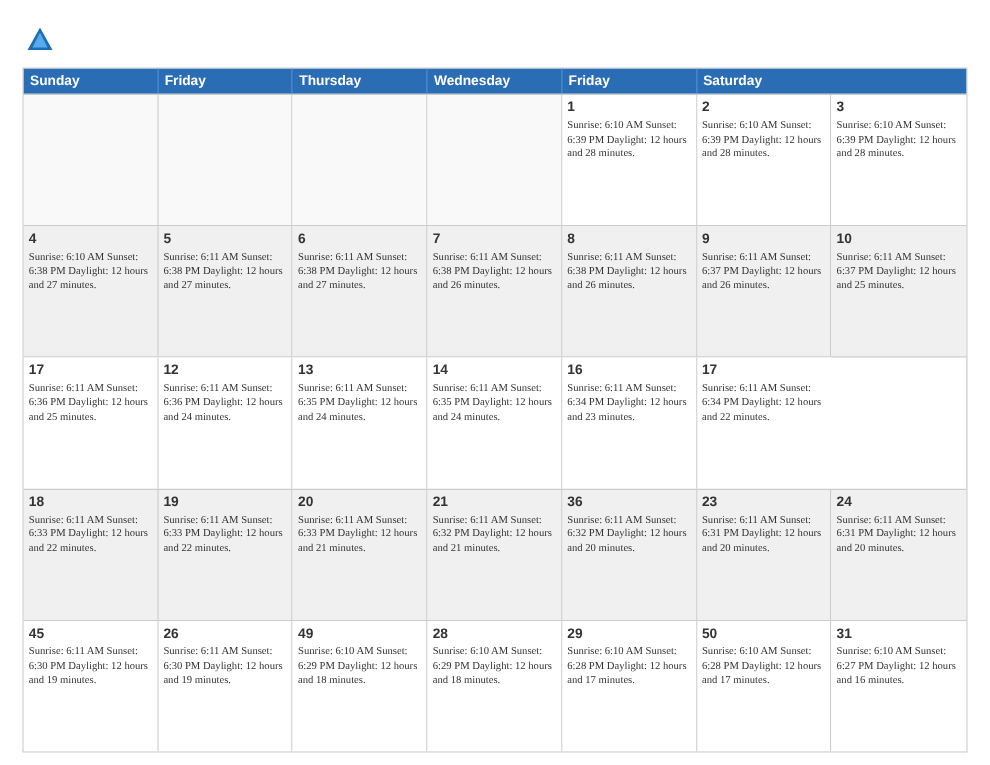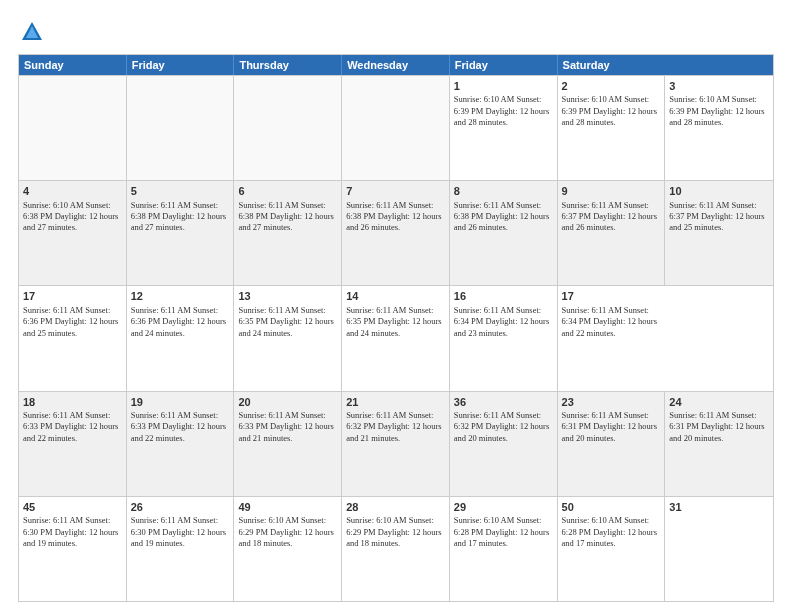--- a/index.html
+++ b/index.html
@@ -359,17 +359,21 @@
           </div>
           <div class="cal-cell">
             <span class="day-num">50</span>
             <div class="cell-text">Sunrise: 6:10 AM
 Sunset: 6:28 PM
 Daylight: 12 hours
 and 17 minutes.</div>
           </div>
           <div class="cal-cell">
             <span class="day-num">31</span>
+            <div class="cell-text">Sunrise: 6:10 AM
+Sunset: 6:27 PM
+Daylight: 12 hours
+and 16 minutes.</div>
           </div>
         </div>
       </div>
   </div>
 </div>
 
 </body></html>

